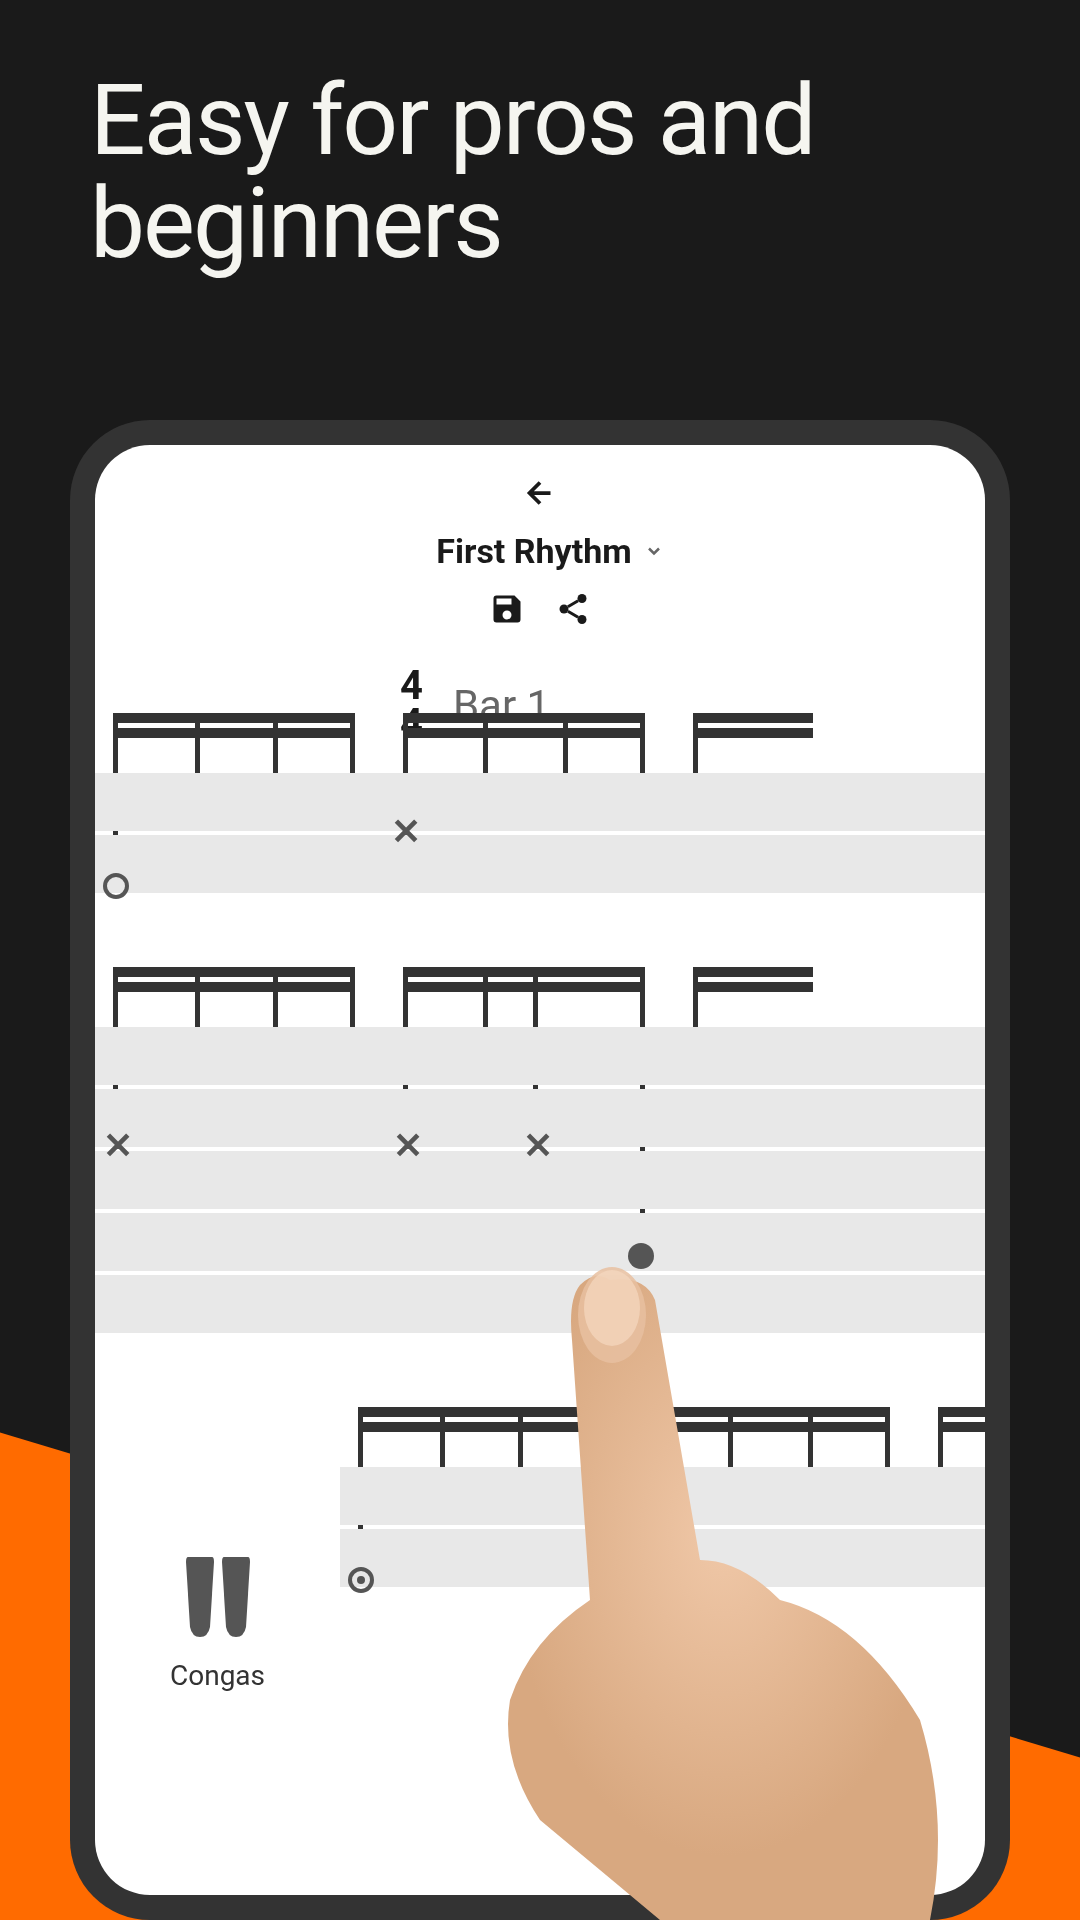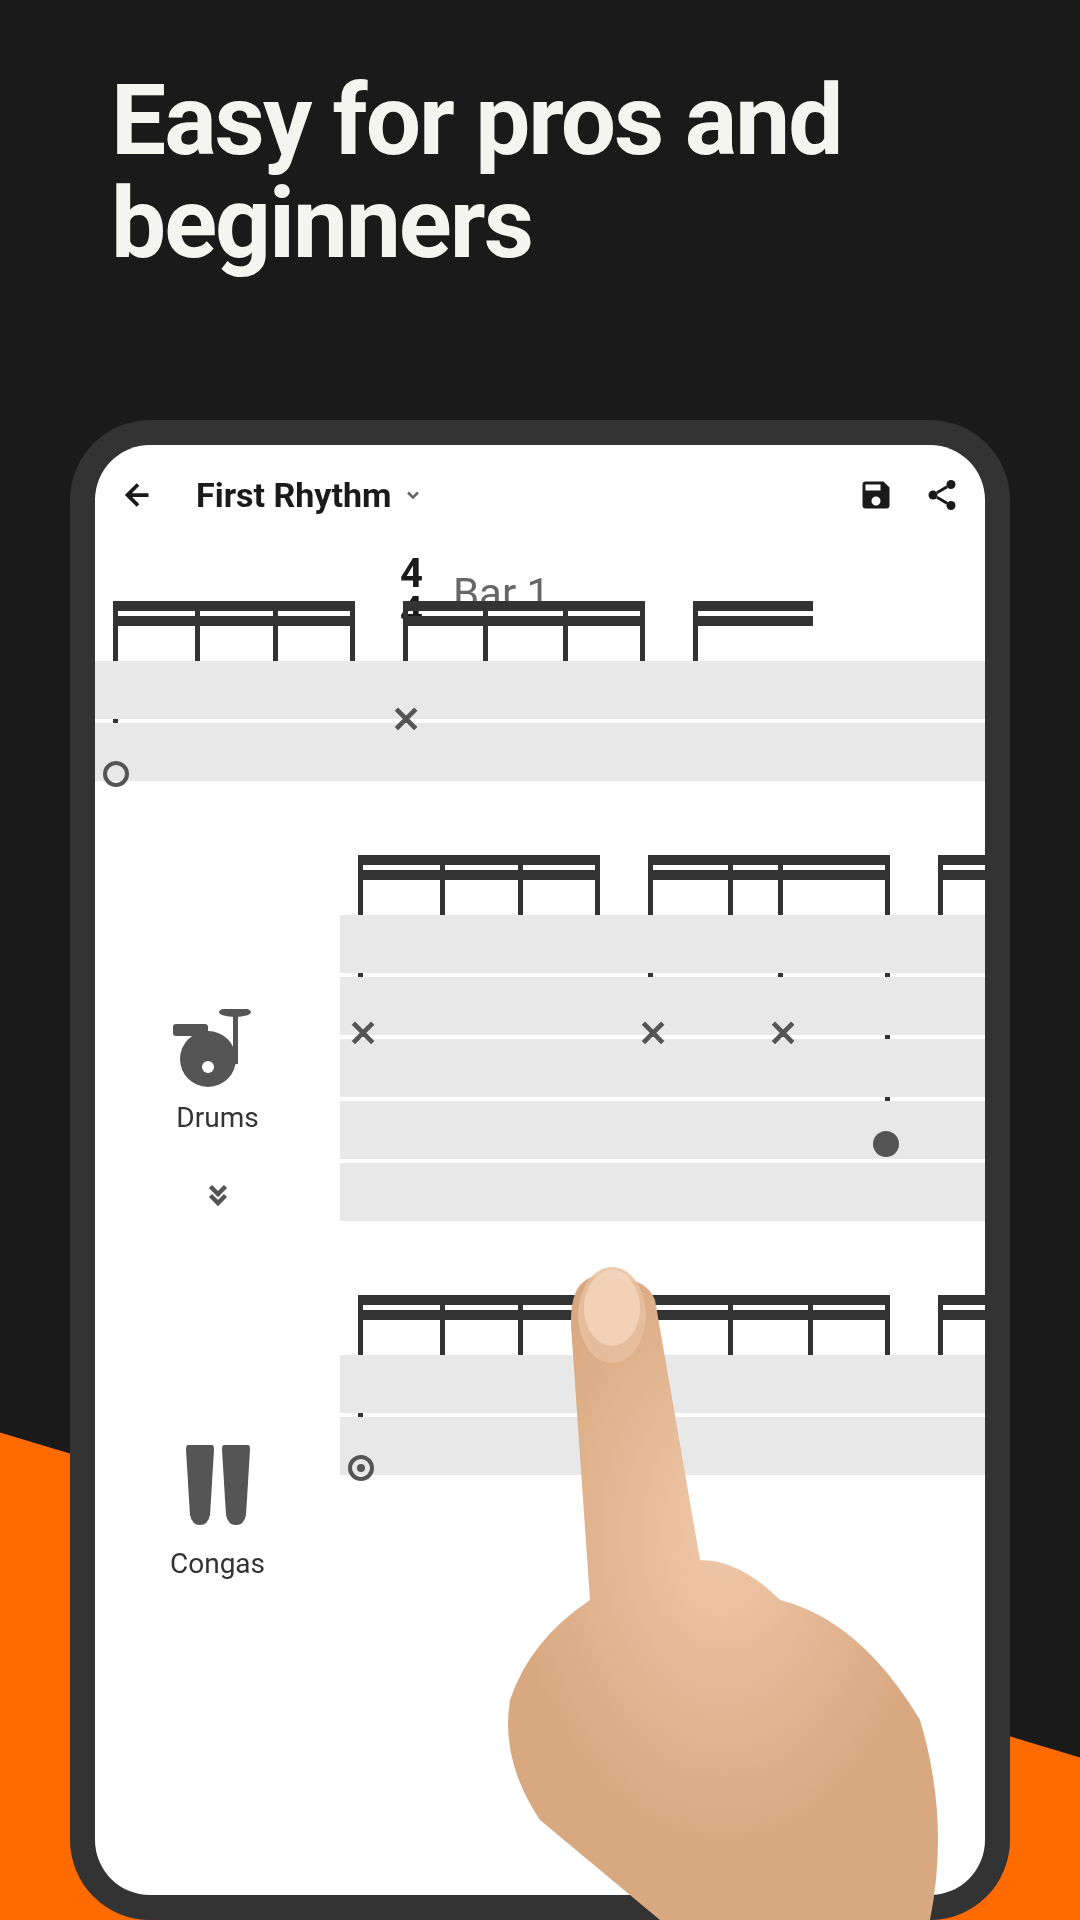--- a/index.html
+++ b/index.html
@@ -20,24 +20,23 @@
   background: #ff6b00;
   clip-path: polygon(0 25%, 100% 75%, 100% 100%, 0 100%);
 }
 .headline {
   position: absolute;
   top: 70px;
   left: 90px;
   right: 60px;
   color: #f5f5f0;
   font-size: 98px;
-  font-weight: 700;
+  font-weight: 400;
   line-height: 1.05;
   letter-spacing: -2px;
-  margin-left: 21px;
 }
 .phone-frame {
   position: absolute;
   top: 420px;
   left: 70px;
   width: 940px;
   height: 1500px;
   background: #333;
   border-radius: 80px;
   padding: 25px;
@@ -48,20 +47,21 @@
   background: #fff;
   border-radius: 55px;
   overflow: hidden;
   position: relative;
 }
 .app-header {
   display: flex;
   align-items: center;
   padding: 30px 25px;
   gap: 20px;
+  flex-direction: column;
 }
 .back-arrow {
   width: 36px;
   height: 36px;
   cursor: pointer;
 }
 .title-container {
   display: flex;
   align-items: center;
   gap: 12px;
@@ -270,33 +270,20 @@
         <div class="staff-lines">
           <div class="staff-line"></div>
           <div class="staff-line"></div>
         </div>
         <div class="note-circle" style="left:8px;top:100px;"></div>
         <div class="note-x" style="left:296px;top:38px;">✕</div>
       </div>
     </div>
 
     <div class="instrument-section">
-      <div class="instrument-panel">
-        <svg class="instrument-icon" viewBox="0 0 100 80" style="width:100px;height:80px;">
-          <rect x="65" y="0" width="5" height="55" fill="#555"></rect>
-          <ellipse cx="67" cy="3" rx="16" ry="5" fill="#555"></ellipse>
-          <rect x="5" y="15" width="35" height="12" rx="3" fill="#555"></rect>
-          <circle cx="40" cy="50" r="28" fill="#555"></circle>
-          <circle cx="40" cy="58" r="6" fill="#fff"></circle>
-        </svg>
-        <span class="instrument-label">Drums</span>
-        <svg class="expand-icon" width="36" height="36" viewBox="0 0 24 24" fill="none" stroke="#555" stroke-width="3">
-          <path d="M7 7l5 5 5-5M7 13l5 5 5-5"></path>
-        </svg>
-      </div>
       <div class="notation-area">
         <div class="beams">
           <div class="beam-bar" style="top:0;left:18px;width:240px;"></div>
           <div class="beam-bar" style="top:15px;left:18px;width:240px;"></div>
           <div class="stem" style="left:18px;top:0;height:160px;"></div>
           <div class="stem" style="left:100px;top:0;height:80px;"></div>
           <div class="stem" style="left:178px;top:0;height:80px;"></div>
           <div class="stem" style="left:255px;top:0;height:80px;"></div>
 
           <div class="beam-bar" style="top:0;left:308px;width:240px;"></div>

